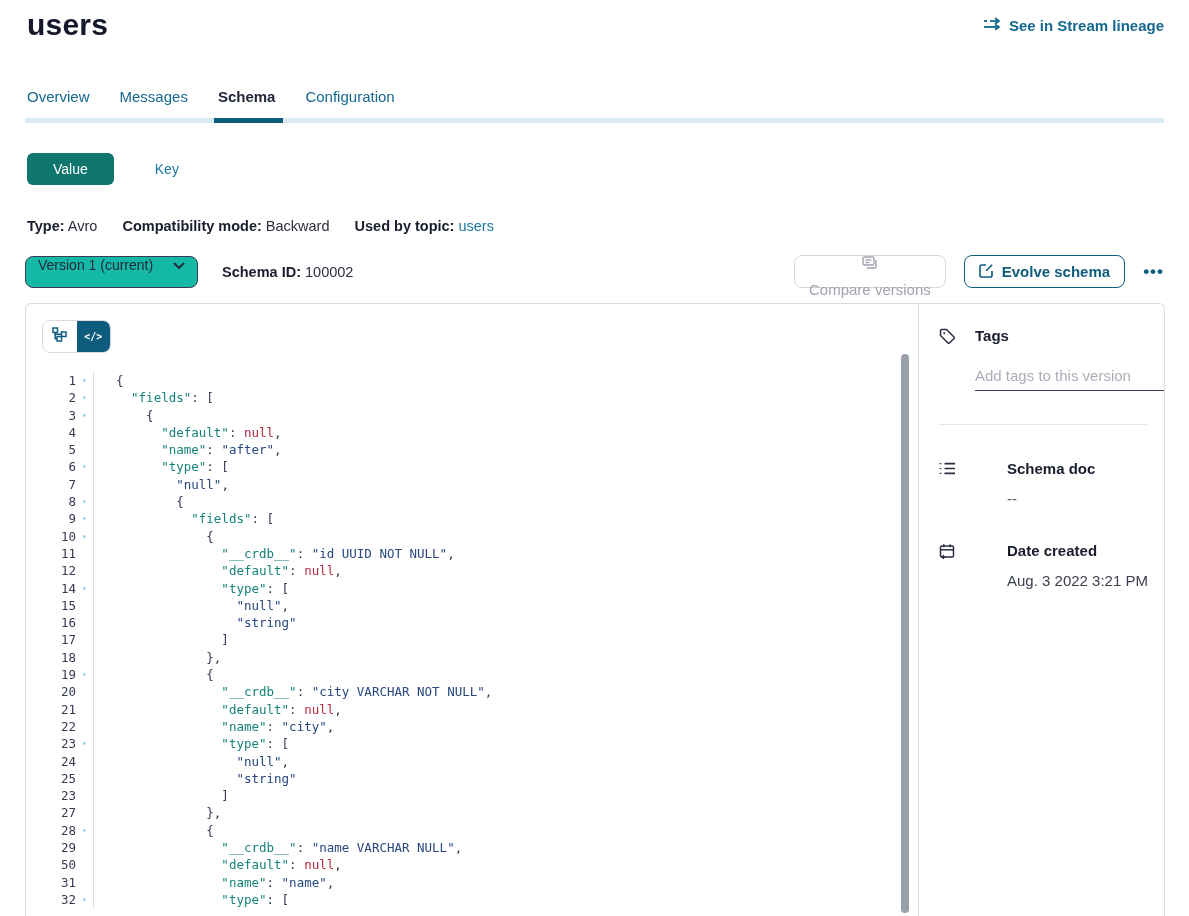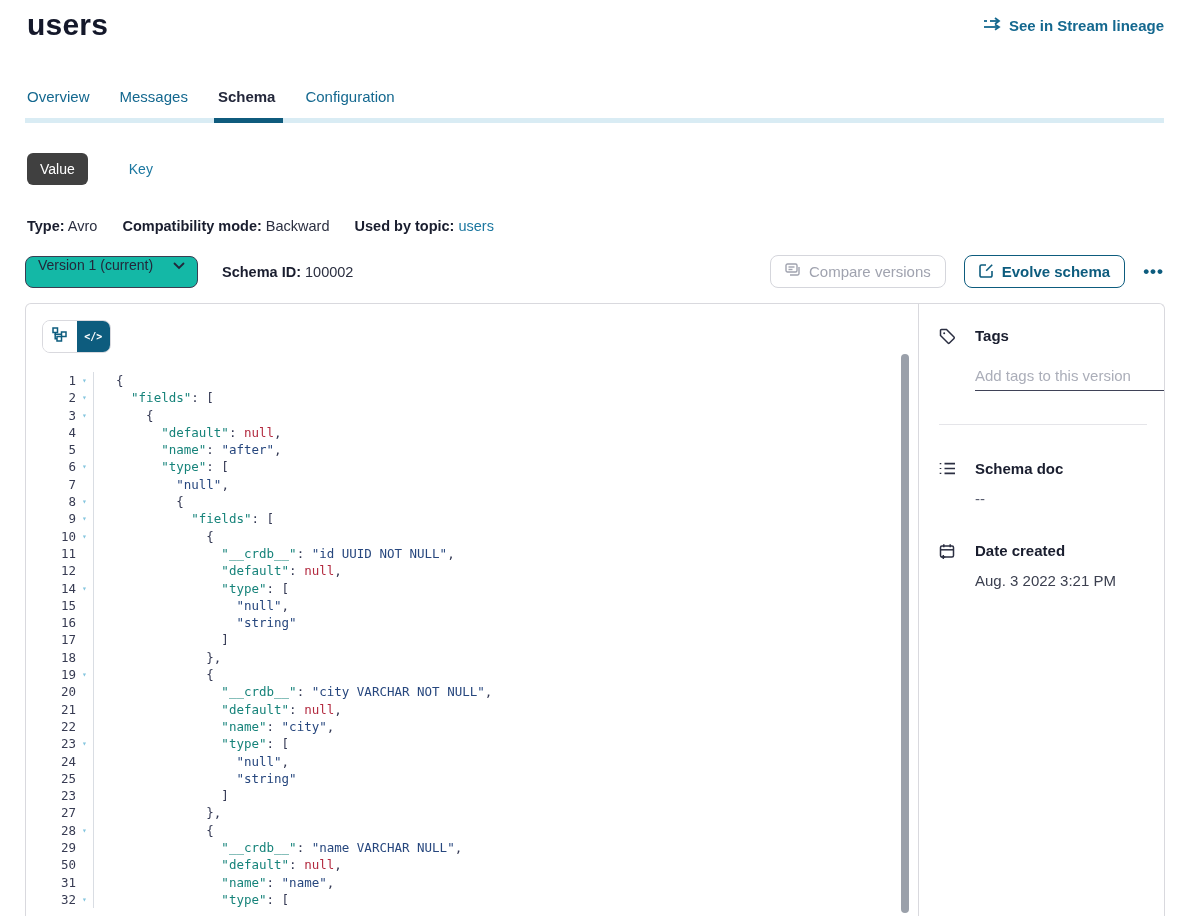--- a/index.html
+++ b/index.html
@@ -17,42 +17,42 @@
   .tabs-wrap { margin-top:46px; position:relative; }
   .tabs { display:flex; gap:30px; padding-left:2px; }
   .tab { font-size:15px; color:#14688f; padding-bottom:13px; cursor:pointer; position:relative; }
   .tab.active { color:#23273a; font-weight:600; }
   .tab-bar { height:5px; background:#d9ecf4; width:100%; }
   .tab.active .tab-indicator { position:absolute; left:-4px; right:-8px; bottom:-5px; height:5px;
     background:#0f5b7d; }
 
   
   .vk-row { margin-top:30px; display:flex; align-items:center; padding-left:2px; }
-  .value-btn { background:#404040; color:#fff; font-size:14px; border:none; border-radius:6px;
-    padding:8px 13px; cursor:pointer; font-family:inherit; }
+  .value-btn { background:#0f766e; color:#fff; font-size:14px; border:none; border-radius:6px;
+    padding:8px 26px; cursor:pointer; font-family:inherit; }
   .key-link { color:#1b77a0; font-size:14px; margin-left:41px; cursor:pointer; }
 
   
   .meta-row { margin-top:33px; font-size:14.5px; color:#2b2f40; padding-left:2px; }
   .meta-row b { color:#191d2e; font-weight:700; }
   .meta-item { margin-right:21px; }
   .topic-link { color:#1b77a0; cursor:pointer; }
 
   
   .version-row { margin-top:21px; display:flex; align-items:center; justify-content:space-between; }
   .version-left { display:flex; align-items:center; }
   .select-box { width:173px; height:32px; border:1px solid #3a3d52; border-radius:8px;
     display:flex; align-items:flex-start; justify-content:space-between; padding:0 12px;
     font-size:14px; color:#23273a; cursor:pointer; background:#14b8a6; }
   .schema-id { margin-left:24px; font-size:14.5px; color:#2b2f40; }
   .schema-id b { color:#191d2e; }
   .version-right { display:flex; align-items:center; gap:18px; }
   .btn { display:flex; align-items:center; gap:8px; height:33px; padding:0 14px; border-radius:8px;
     font-size:15px; background:#fff; font-family:inherit; cursor:pointer; }
-  .btn-disabled { border:1px solid #d5d6dc; color:#a0a3af; cursor:default; }
+  .btn-disabled { border:1px solid #d5d6dc; color:#a0a3af; cursor:default;flex-direction:column; }
   .btn-primary-outline { border:1px solid #0d5c7e; color:#0d5c7e; font-weight:600;align-items:center; }
   .more-btn { color:#0d5c7e; font-size:17px; font-weight:700; letter-spacing:1px; cursor:pointer; }
 
   
   .panel { margin-top:15px; width:1140px; height:613px; border:1px solid #d9d9de;
     border-bottom:none; border-radius:6px 6px 0 0; display:flex; overflow:hidden; }
   .editor-pane { width:894px; border-right:1px solid #d9d9de; position:relative; padding:16px 0 0 16px; }
 
   .view-toggle { display:flex; width:69px; height:33px; border-radius:8px; overflow:hidden;
     border:1px solid #d9d9de; }
@@ -80,21 +80,21 @@
   
   .sidebar { width:245px; padding:23px 0 0 20px; }
   .side-section { display:flex; }
   .side-icon { width:20px; flex:none; padding-top:1px; }
   .side-body { margin-left:16px; }
   .side-title { font-size:15px; font-weight:700; color:#191d2e; }
   .tags-input { margin-top:21px; width:190px; border:none; border-bottom:1.5px solid #3f4257;
     font-size:15px; color:#23273a; padding:2px 8px 6px 0; outline:none; font-family:inherit; background:transparent; }
   .tags-input::placeholder { color:#abaeb9; }
   .side-divider { margin:33px 0 0 0; width:208px; border-top:1px solid #e5e5e9; }
-  .sec-gap { margin-top:35px; }
+  .sec-gap { margin-top:35px;gap:32px; }
   .side-value { margin-top:13px; font-size:15px; color:#3c4050; }
   .side-value.dim { color:#595d6e; }
 </style>
 </head>
 <body>
 
 <div class="container">
 
   <div class="header">
     <div class="page-title">users</div>

